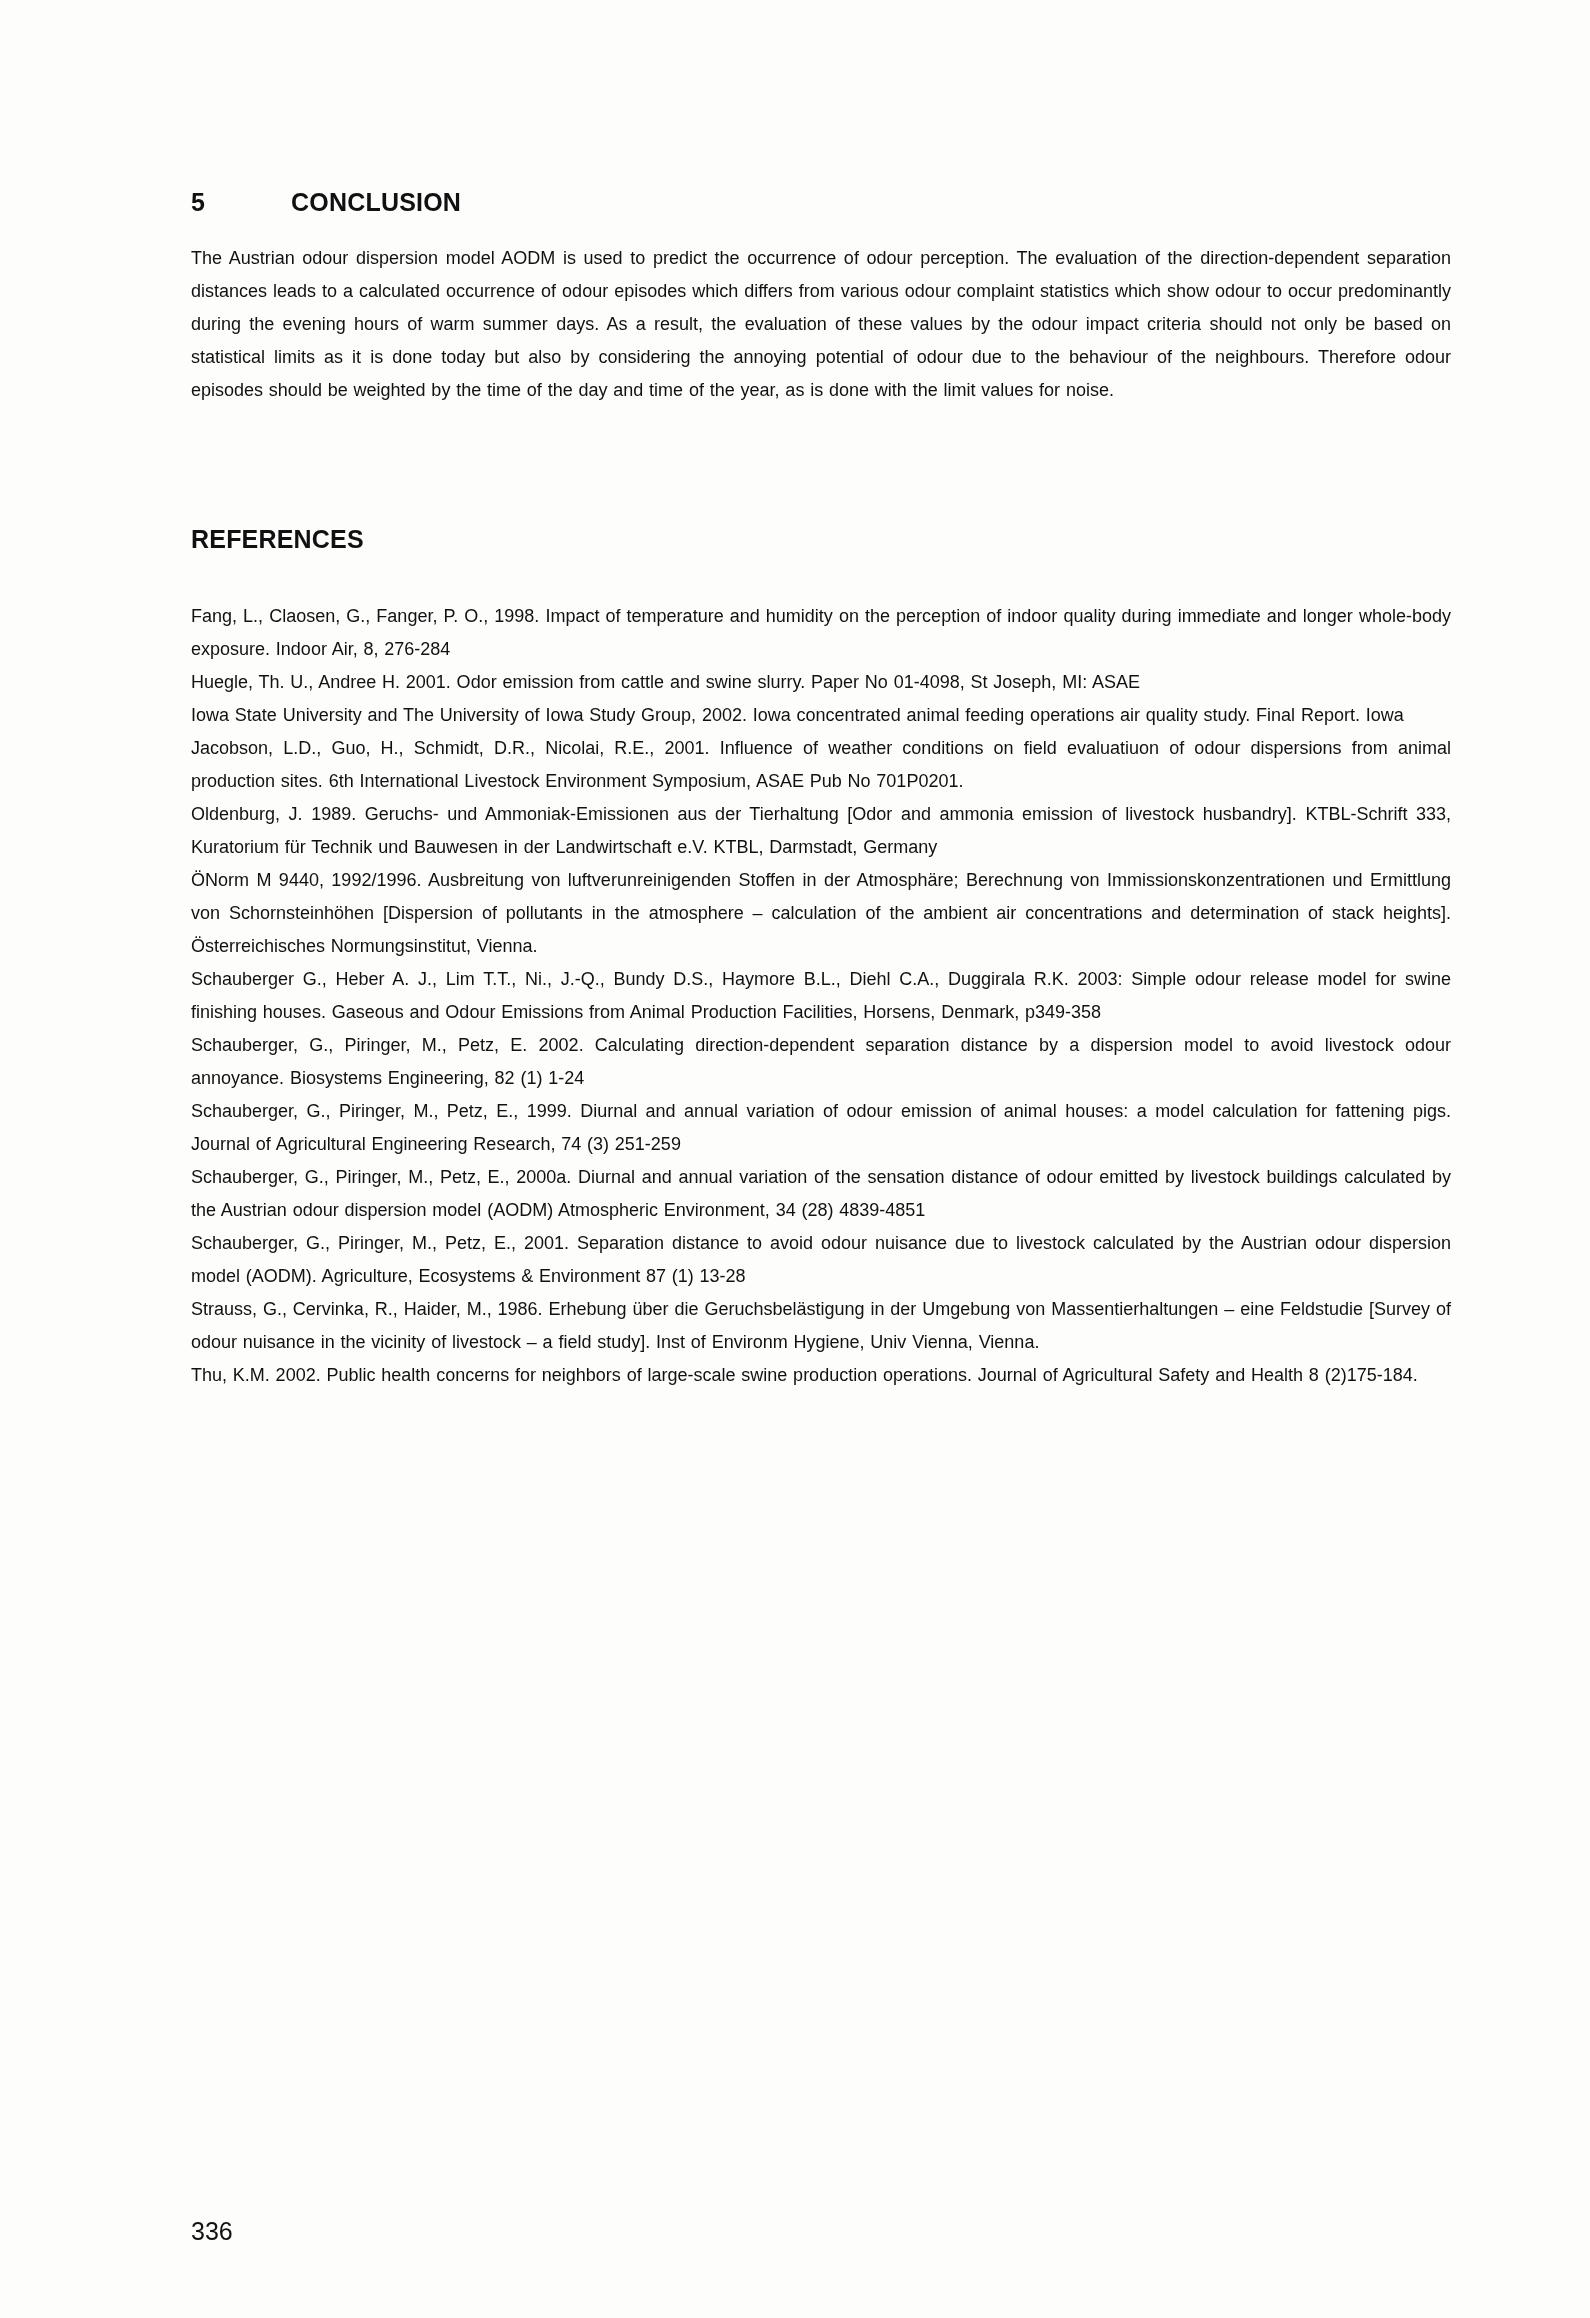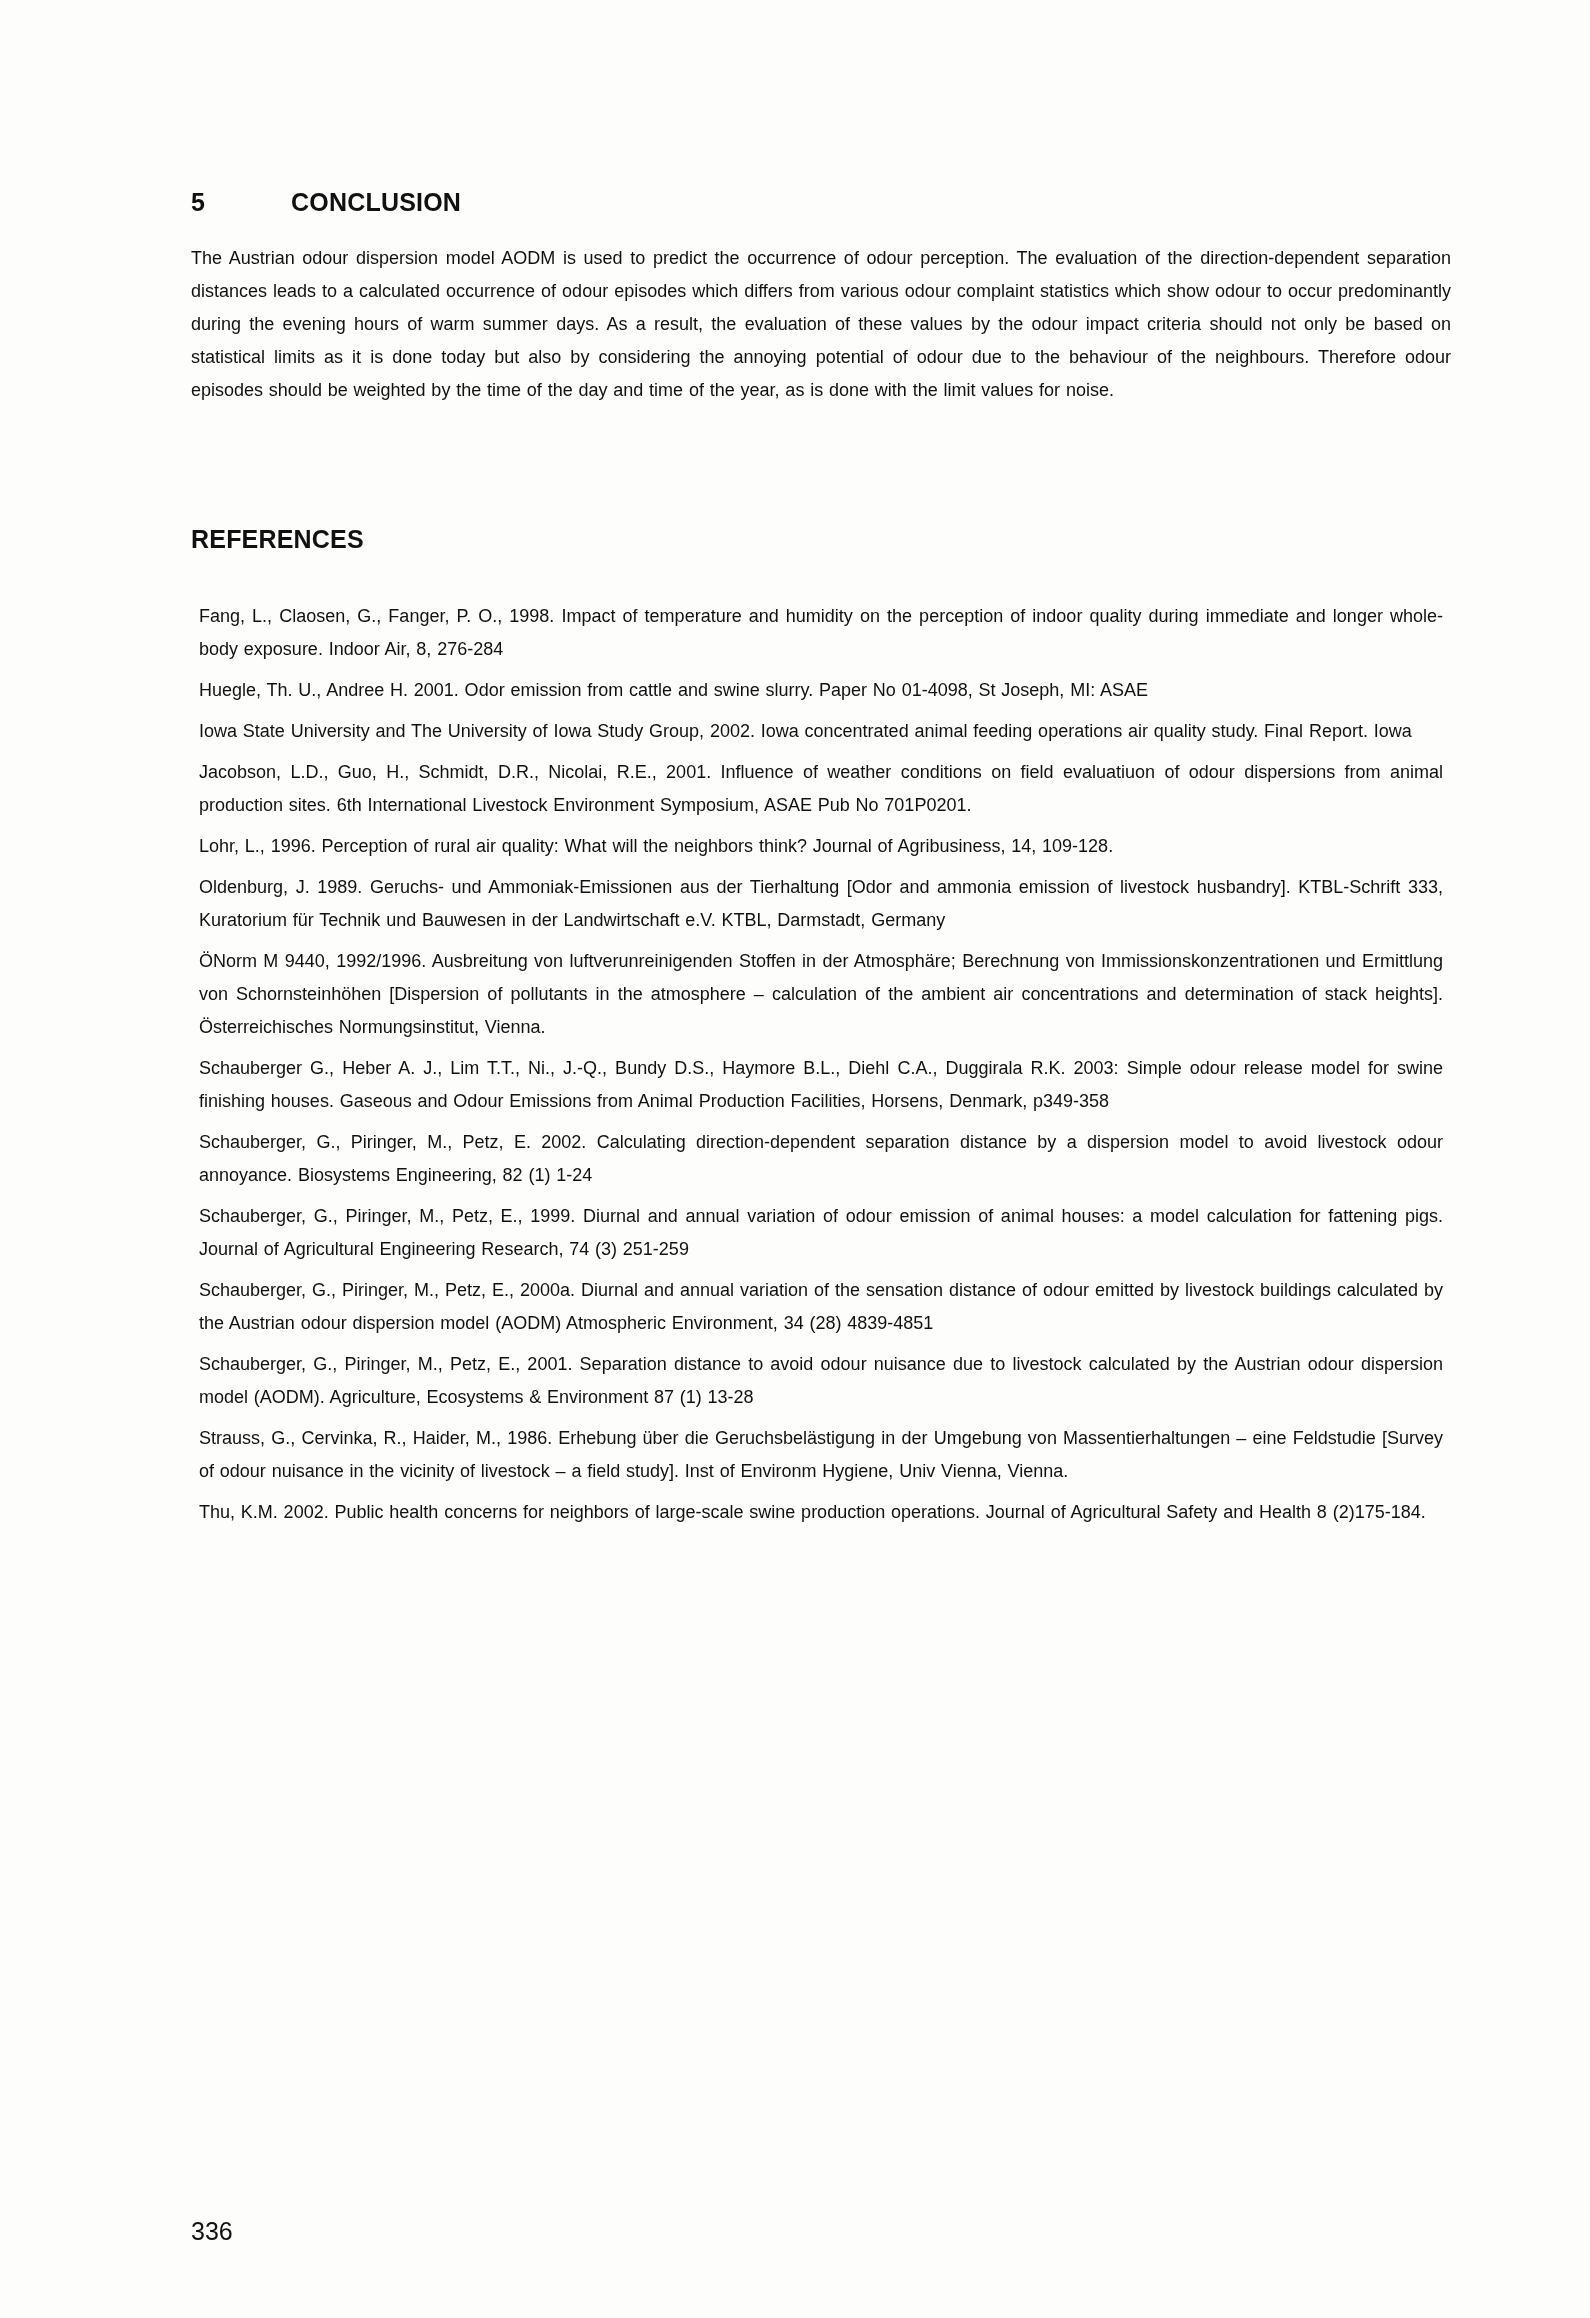--- a/index.html
+++ b/index.html
@@ -44,21 +44,21 @@
   .conclusion-para {
     margin-top: 25.4px;
   }
   .references-heading {
     margin-top: 118px;
   }
   .references {
     margin-top: 46px;
   }
   .references p.ref {
-    margin: 8px;
+    margin: 0;
   }
   .page-number {
     position: absolute;
     left: 191px;
     bottom: 73px;
     font-size: 25px;
   }
 </style>
 </head>
 <body>
@@ -77,21 +77,20 @@
     <div class="references">
 
         <p class="body-text ref">Fang, L., Claosen, G., Fanger, P. O., 1998. Impact of temperature and humidity on the perception of indoor quality during immediate and longer whole-body exposure. Indoor Air, 8, 276-284</p>
 
         <p class="body-text ref">Huegle, Th. U., Andree H. 2001. Odor emission from cattle and swine slurry. Paper No 01-4098, St Joseph, MI: ASAE</p>
 
         <p class="body-text ref">Iowa State University and The University of Iowa Study Group, 2002. Iowa concentrated animal feeding operations air quality study. Final Report. Iowa</p>
 
         <p class="body-text ref">Jacobson, L.D., Guo, H., Schmidt, D.R., Nicolai, R.E., 2001. Influence of weather conditions on field evaluatiuon of odour dispersions from animal production sites. 6th International Livestock Environment Symposium, ASAE Pub No 701P0201.</p>
 
-        <p class="body-text ref">Lohr, L., 1996. Perception of rural air quality: What will the neighbors think? Journal of Agribusiness, 14, 109-128.</p>
 
         <p class="body-text ref">Oldenburg, J. 1989. Geruchs- und Ammoniak-Emissionen aus der Tierhaltung [Odor and ammonia emission of livestock husbandry]. KTBL-Schrift 333, Kuratorium für Technik und Bauwesen in der Landwirtschaft e.V. KTBL, Darmstadt, Germany</p>
 
         <p class="body-text ref">ÖNorm M 9440, 1992/1996. Ausbreitung von luftverunreinigenden Stoffen in der Atmosphäre; Berechnung von Immissionskonzentrationen und Ermittlung von Schornsteinhöhen [Dispersion of pollutants in the atmosphere – calculation of the ambient air concentrations and determination of stack heights]. Österreichisches Normungsinstitut, Vienna.</p>
 
         <p class="body-text ref">Schauberger G., Heber A. J., Lim T.T., Ni., J.-Q., Bundy D.S., Haymore B.L., Diehl C.A., Duggirala R.K. 2003: Simple odour release model for swine finishing houses. Gaseous and Odour Emissions from Animal Production Facilities, Horsens, Denmark, p349-358</p>
 
         <p class="body-text ref">Schauberger, G., Piringer, M., Petz, E. 2002. Calculating direction-dependent separation distance by a dispersion model to avoid livestock odour annoyance. Biosystems Engineering, 82 (1) 1-24</p>
 
         <p class="body-text ref">Schauberger, G., Piringer, M., Petz, E., 1999. Diurnal and annual variation of odour emission of animal houses: a model calculation for fattening pigs. Journal of Agricultural Engineering Research, 74 (3) 251-259</p>

